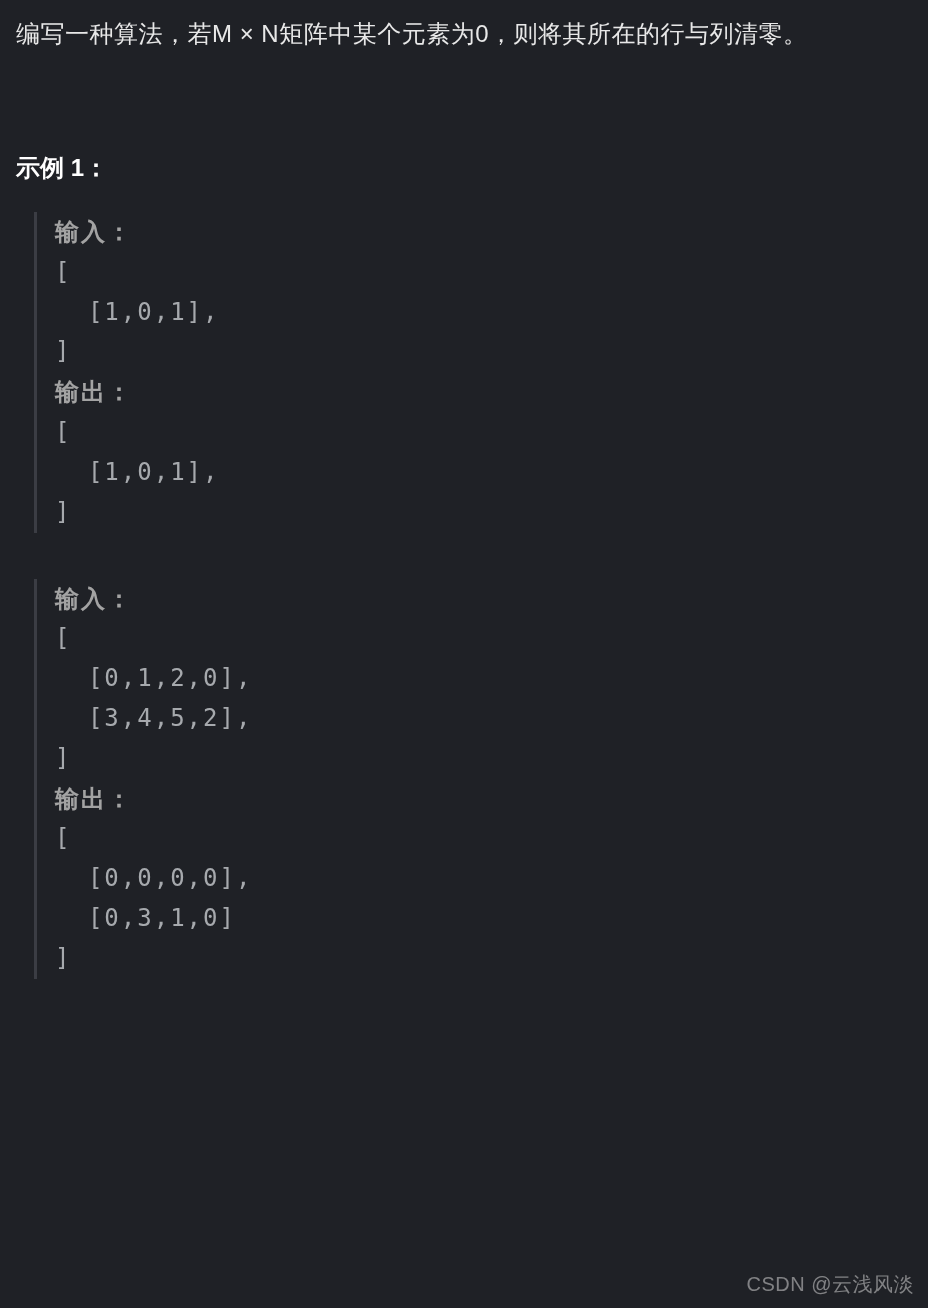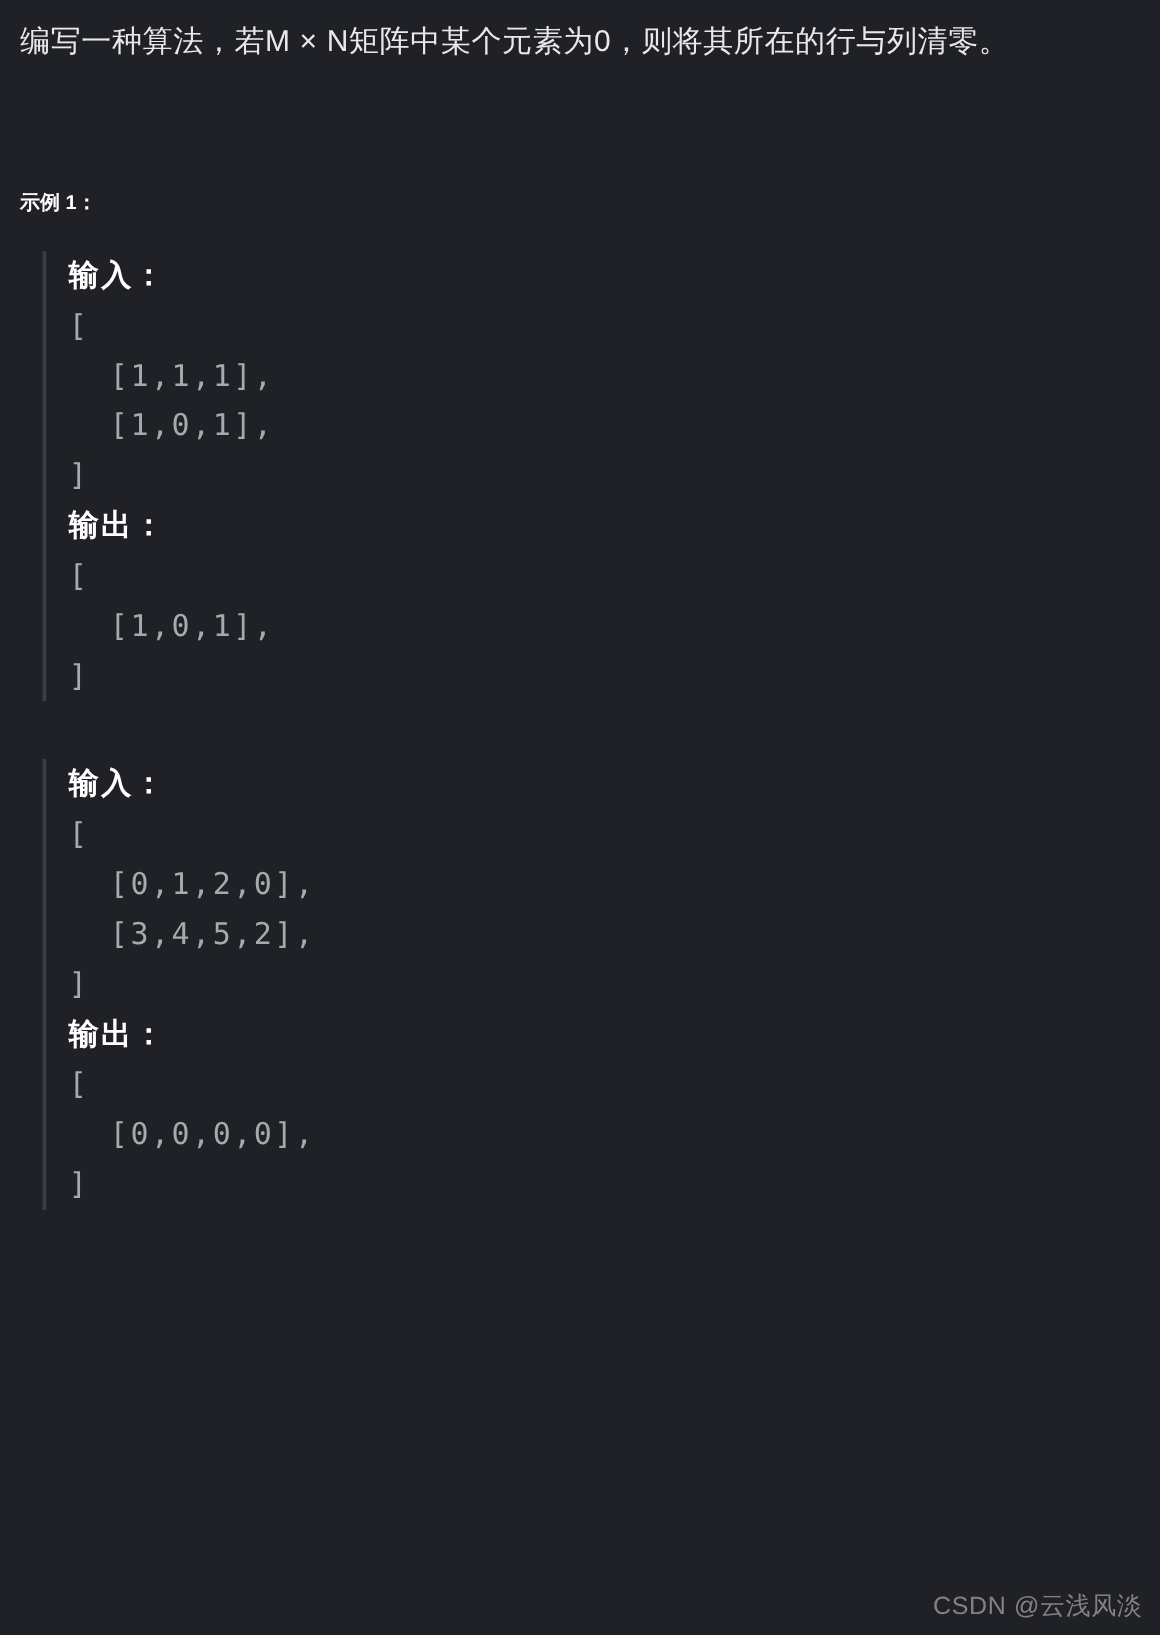--- a/index.html
+++ b/index.html
@@ -20,34 +20,34 @@
     position: relative;
   }
   .desc {
     font-size: 24px;
     line-height: 1.5;
     color: #e8e8e8;
     margin: 0 0 100px 0;
     letter-spacing: 0.5px;
   }
   .heading {
-    font-size: 16px;
+    font-size: 24px;
     font-weight: 700;
     color: #ffffff;
     margin: 0 0 28px 0;
   }
   .example {
     border-left: 3px solid #3b3d44;
     padding-left: 18px;
     margin: 0 0 46px 18px;
   }
   .io-label {
     font-size: 24px;
     font-weight: 700;
-    color: #ffffff;
+    color: #a3a3a3;
     line-height: 1.7;
     letter-spacing: 2px;
   }
   .matrix-line {
     font-family: "Menlo", "Consolas", "DejaVu Sans Mono", monospace;
     font-size: 24px;
     line-height: 1.66;
     color: #a6a9ad;
     white-space: pre;
     letter-spacing: 2px;
@@ -66,38 +66,38 @@
 
 <div class="page">
 
   <p class="desc">编写一种算法，若M × N矩阵中某个元素为0，则将其所在的行与列清零。</p>
 
   <p class="heading">示例 1：</p>
 
   <div class="example">
     <div class="io-label">输入：</div>
     <div class="matrix-line">[</div>
-    <div class="matrix-line">  [1,1,1],</div>
     <div class="matrix-line">  [1,0,1],</div>
     <div class="matrix-line">]</div>
 
     <div class="io-label">输出：</div>
     <div class="matrix-line">[</div>
     <div class="matrix-line">  [1,0,1],</div>
     <div class="matrix-line">]</div>
   </div>
 
 
   <div class="example" style="margin-bottom:0;">
     <div class="io-label">输入：</div>
     <div class="matrix-line">[</div>
     <div class="matrix-line">  [0,1,2,0],</div>
     <div class="matrix-line">  [3,4,5,2],</div>
     <div class="matrix-line">]</div>
 
     <div class="io-label">输出：</div>
     <div class="matrix-line">[</div>
     <div class="matrix-line">  [0,0,0,0],</div>
+    <div class="matrix-line">  [0,3,1,0]</div>
     <div class="matrix-line">]</div>
   </div>
 
   <div class="watermark">CSDN @云浅风淡</div>
 </div>
 
 </body></html>

